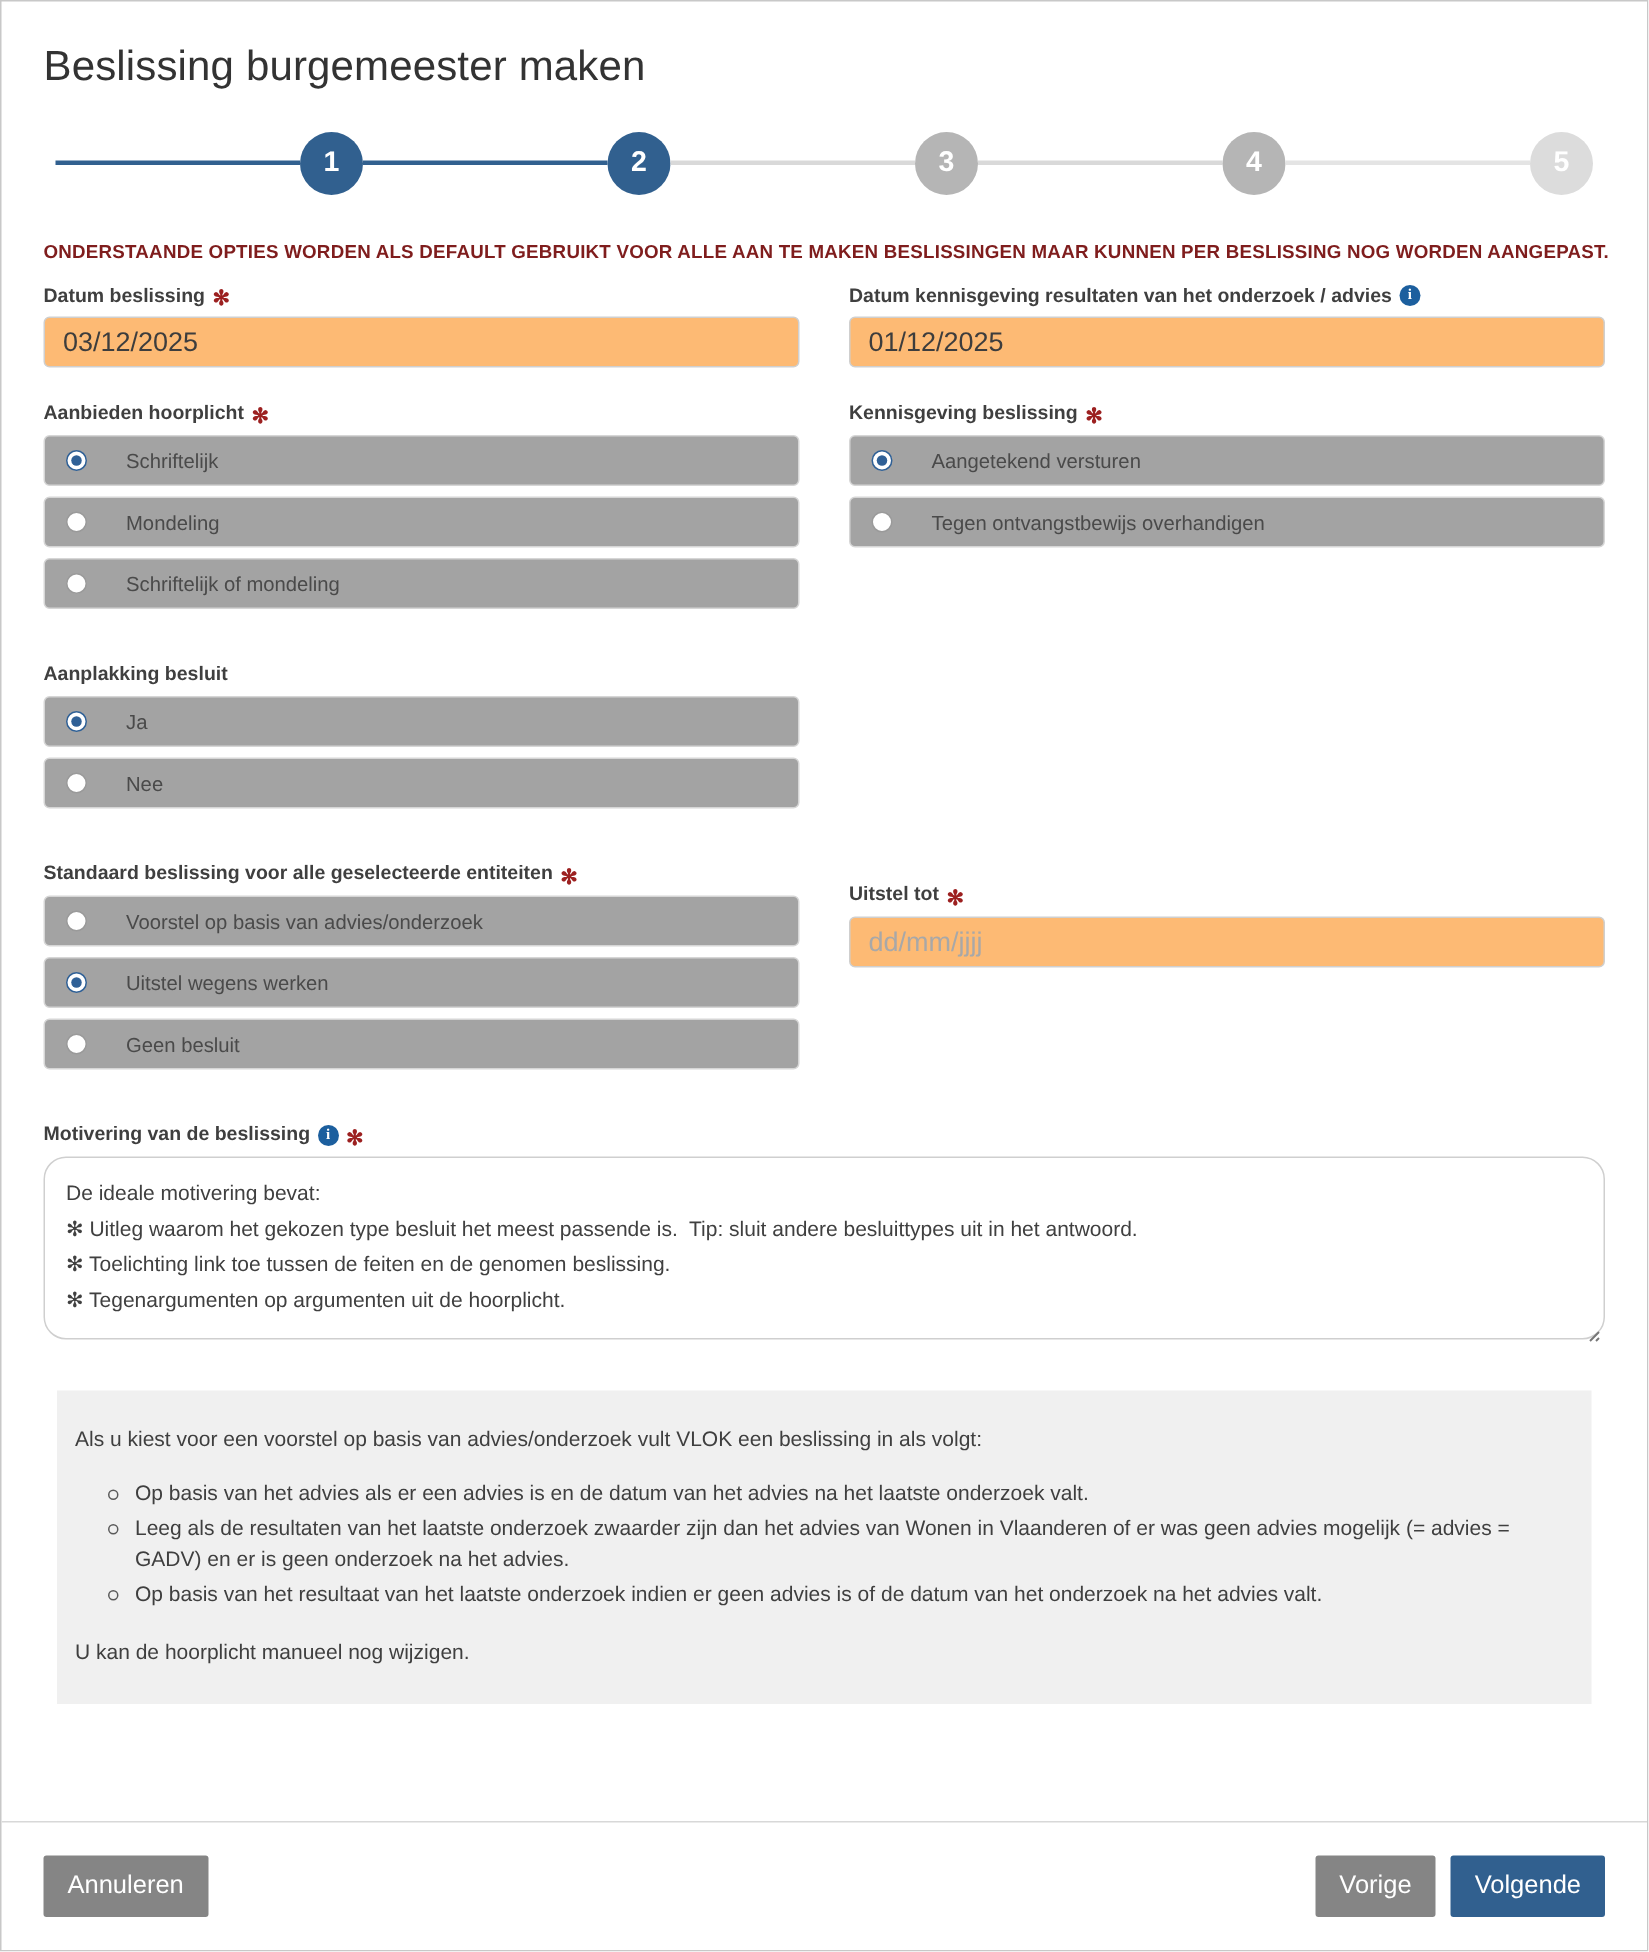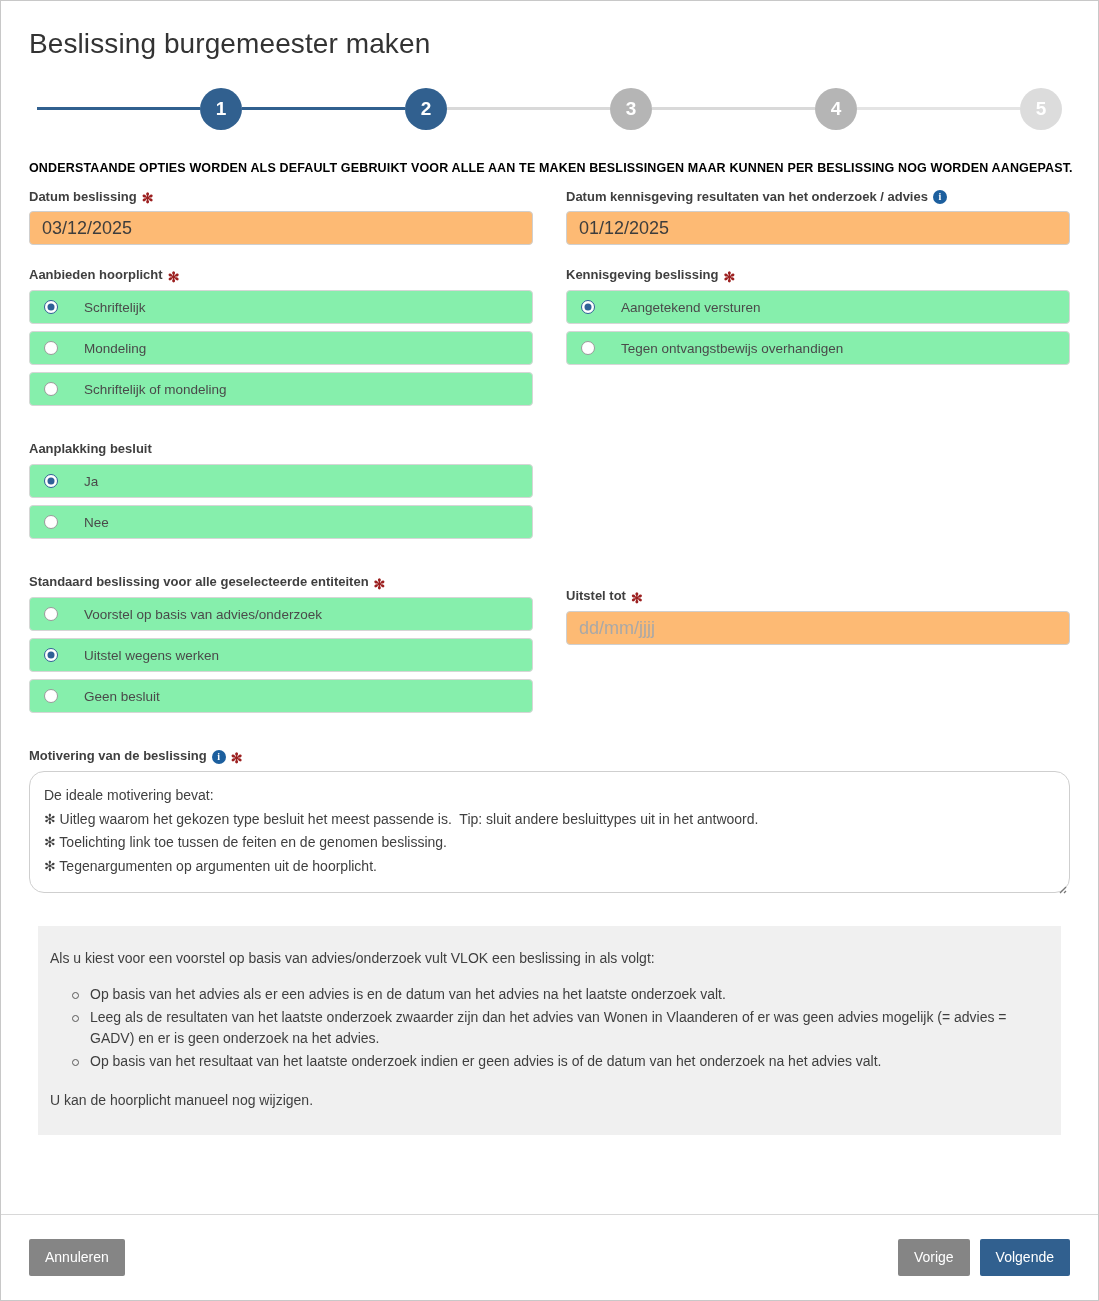--- a/index.html
+++ b/index.html
@@ -60,21 +60,21 @@
     font-size: 19px;
     font-weight: 700;
   }
   .step-circle.active { background: #31608f; }
   .step-circle.dim { background: #dcdcdc; }
 
   
   .notice-caps {
     font-size: 12.5px;
     font-weight: 700;
-    color: #000000;
+    color: #7f1d1d;
     letter-spacing: 0.15px;
     margin: 0 0 14px 0;
     white-space: nowrap;
   }
 
   
   .cols {
     display: flex;
     gap: 33px;
   }
@@ -131,21 +131,21 @@
   
   .radio-group { display: block; }
   .radio-row {
     height: 34px;
     border: 1px solid #d6d6d6;
     border-radius: 4px;
     display: flex;
     align-items: center;
     padding: 0 0 0 14px;
     margin-bottom: 7px;
-    background: #86efac;
+    background: #a3a3a3;
     cursor: pointer;
   }
   .radio-mark {
     width: 14px; height: 14px;
     flex: 0 0 14px;
     border-radius: 50%;
     border: 1.5px solid #9a9a9a;
     background: #ffffff;
     position: relative;
     margin-right: 26px;
@@ -242,21 +242,21 @@
     display: flex;
     align-items: center;
     justify-content: space-between;
     padding: 0 28px;
   }
   .footer-right { display: flex; gap: 10px; }
   .btn {
     border: none;
     border-radius: 2px;
     color: #ffffff;
-    font-size: 14px;
+    font-size: 17px;
     font-family: "Liberation Sans", sans-serif;
     padding: 10px 16px;
     cursor: pointer;
     line-height: 1.2;
   }
   .btn-grey { background: #858585; }
   .btn-blue { background: #31608f; }
 </style>
 </head>
 <body>

